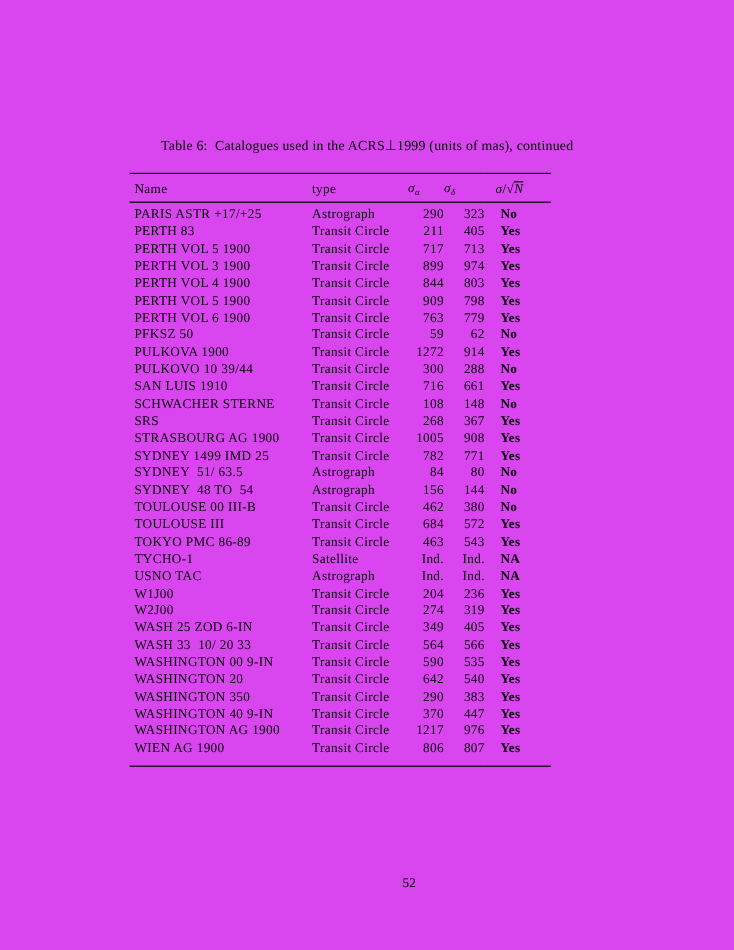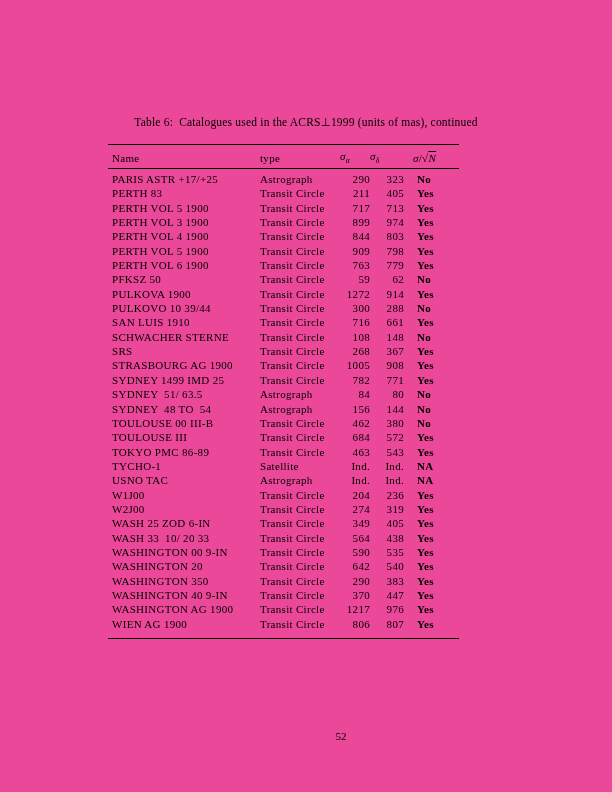--- a/index.html
+++ b/index.html
@@ -1,20 +1,20 @@
 <!DOCTYPE html>
 <html><head>
 <meta charset="utf-8">
 <style>
   html, body { margin: 0; padding: 0; background: #ffffff; }
   .page {
     position: relative;
     width: 612px;
     height: 792px;
-    background: #ec4899;
+    background: #d946ef;
     color: #000000;
     font-family: "Liberation Serif", serif;
     overflow: hidden;
   }
   .caption {
     position: absolute;
     top: 115px;
     left: 0;
     width: 100%;
     text-align: center;
@@ -269,21 +269,21 @@
     <td class="cname">WASH 25 ZOD 6-IN</td>
     <td>Transit Circle</td>
     <td class="num">349</td>
     <td class="num">405</td>
     <td class="flag">Yes</td>
   </tr>
         <tr>
     <td class="cname">WASH 33  10/ 20 33</td>
     <td>Transit Circle</td>
     <td class="num">564</td>
-    <td class="num">438</td>
+    <td class="num">566</td>
     <td class="flag">Yes</td>
   </tr>
         <tr>
     <td class="cname">WASHINGTON 00 9-IN</td>
     <td>Transit Circle</td>
     <td class="num">590</td>
     <td class="num">535</td>
     <td class="flag">Yes</td>
   </tr>
         <tr>

